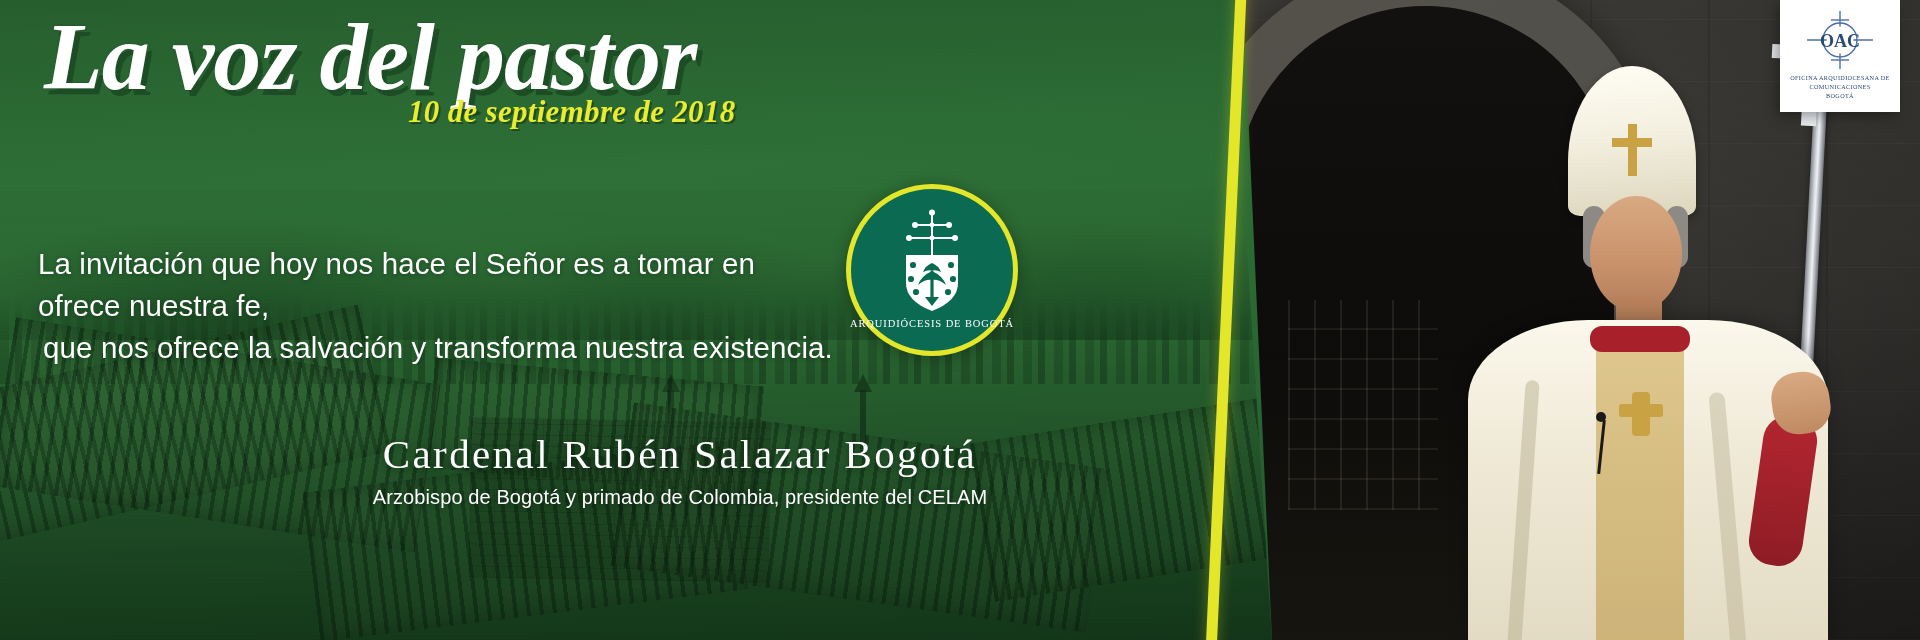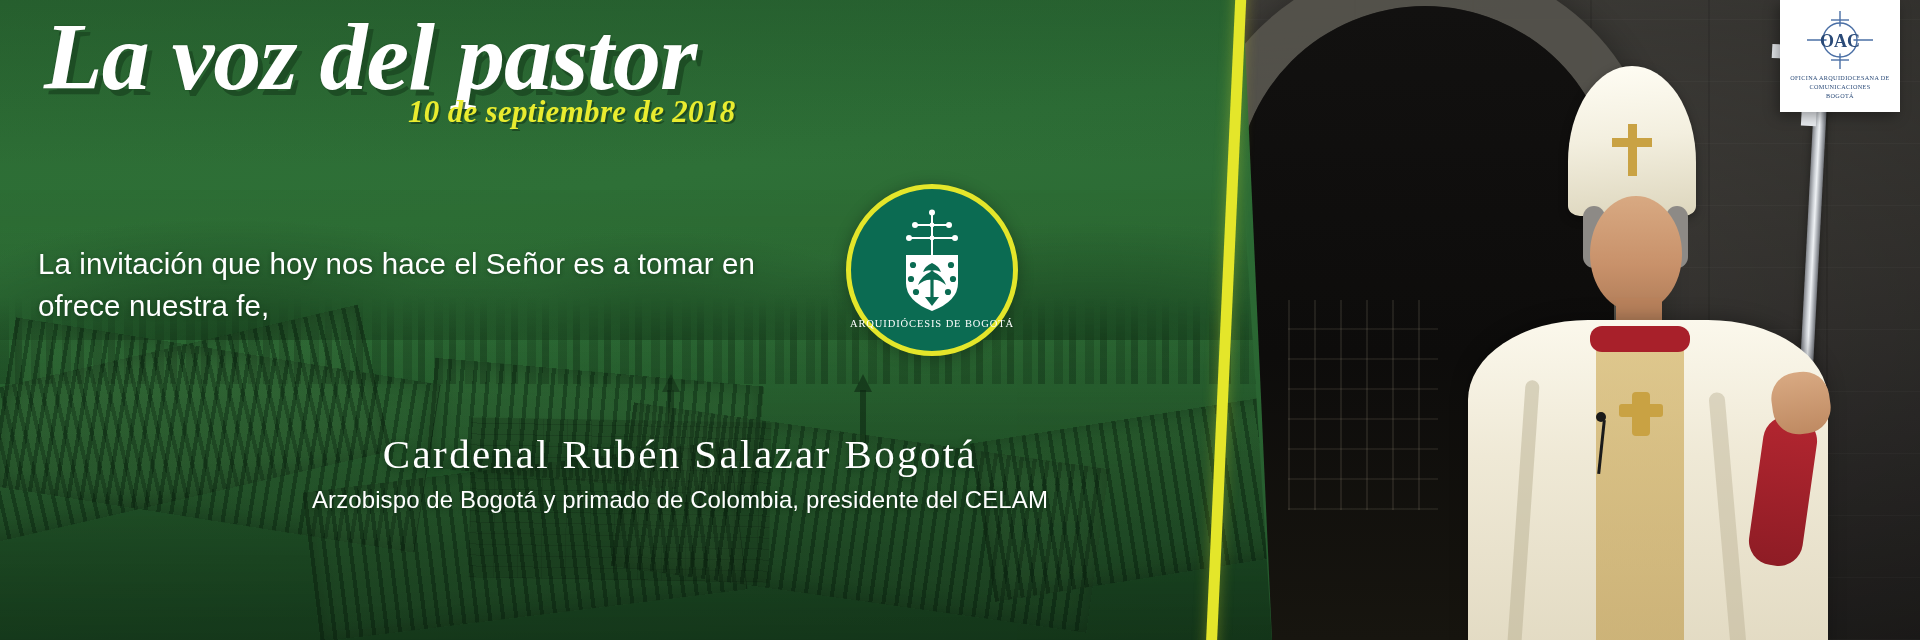--- a/index.html
+++ b/index.html
@@ -291,21 +291,21 @@
     font-family: "Liberation Serif", serif;
     font-size: 41px;
     letter-spacing: 2.4px;
     color:#ffffff;
     text-shadow: 0 2px 6px rgba(8,32,14,.55);
     white-space:nowrap;
   }
   .author-role {
     position:absolute; left:0; right:560px; top:486px;
     text-align:center;
-    font-size: 24px;
+    font-size: 20px;
     letter-spacing: .1px;
     color:#ffffff;
     text-shadow: 0 1px 5px rgba(8,32,14,.55);
     white-space:nowrap;
   }
 
   
   .oac-card {
     position:absolute; right:20px; top:0;
     width:120px; height:112px;
@@ -378,20 +378,21 @@
     </div>
   </div>
 
   <div class="divider"></div>
 
   <div class="title">La voz del pastor</div>
   <div class="subtitle">10 de septiembre de 2018</div>
 
   <div class="quote">
     <span class="l1">La invitación que hoy nos hace el Señor es a tomar en ofrece nuestra fe,</span>
+    <span class="l2">que nos ofrece la salvación y transforma nuestra existencia.</span>
   </div>
 
   <div class="medallion">
     <svg class="medallion-crest" viewBox="0 0 76 104">
       <g fill="none" stroke="#ffffff" stroke-width="2">
         <line x1="38" y1="2" x2="38" y2="46"></line>
         <line x1="22" y1="16" x2="54" y2="16"></line>
         <line x1="16" y1="29" x2="60" y2="29"></line>
       </g>
       <g fill="#ffffff">

